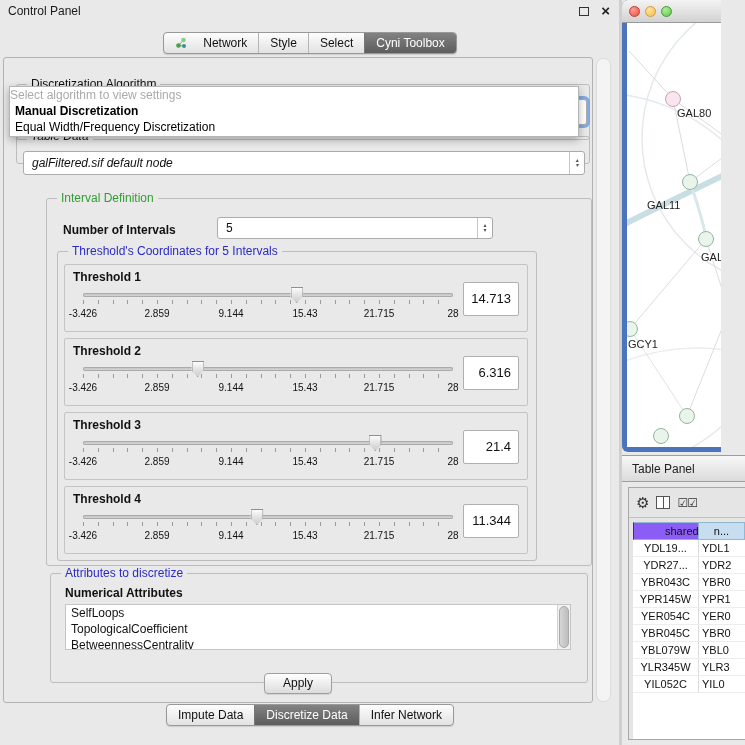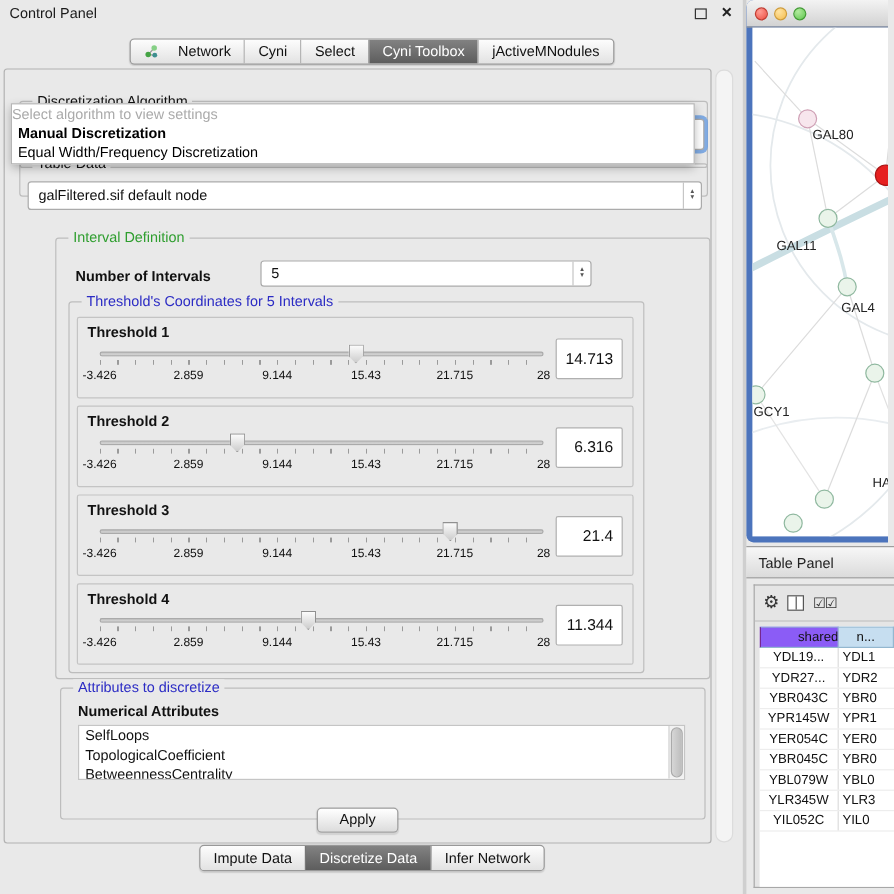--- a/index.html
+++ b/index.html
@@ -51,21 +51,21 @@
   .algo-combo { left:4px; top:14px; width:566px; height:26px;
                 box-shadow:0 0 0 3px rgba(110,160,225,.85); z-index:1; }
 
   .dropdown-popup { position:absolute; left:5px; top:28px; width:570px; height:51px; background:#fff;
                     border:1px solid #b5b5b5; box-shadow:0 3px 8px rgba(0,0,0,.30); z-index:50;
                     font-size:12px; }
   .popup-placeholder { height:16px; line-height:16px; color:#aaaaaa; }
   .popup-option { height:16px; line-height:16px; padding-left:5px; color:#000; }
   .popup-option.bold { font-weight:bold; }
 
-  .tabledata-group { left:12px; top:78px; width:574px; height:28px; }
+  .tabledata-group { left:12px; top:78px; width:574px; height:28px;font-style:italic; }
   .tabledata-combo { left:6px; top:14px; width:562px; height:24px; }
 
   .interval-group { left:42px; top:140px; width:546px; height:368px; }
   .num-label { position:absolute; left:16px; top:24px; font-size:12px; font-weight:bold; }
   .num-combo { left:170px; top:18px; width:276px; height:22px; }
 
   .thr-group { position:absolute; left:10px; top:52px; width:480px; height:310px;
                border:1px solid #bdbdbd; border-radius:3px; }
 
   .thr-row { position:absolute; left:6px; width:464px; height:68px;
@@ -100,21 +100,21 @@
                   width:68px; height:21px; border:1px solid #9f9f9f; border-radius:4px;
                   background:linear-gradient(#ffffff,#dcdcdc); font-size:12px; text-align:center;
                   line-height:19px; box-shadow:0 1px 1px rgba(0,0,0,.1); }
 
   .cp-bottom-tabbar { position:absolute; top:704px; left:0; width:620px; display:flex; justify-content:center; }
 
   
   .panel-divider { position:absolute; left:619px; top:0; width:3px; height:745px; background:#cfcfcf; }
 
   
-  .network-window { position:absolute; left:622px; top:0; width:118px; height:452px;
+  .network-window { position:absolute; left:622px; top:0; width:99px; height:452px;
                     background:#4c74bc; border-radius:6px 0 0 6px; overflow:hidden; }
   .nw-titlebar { height:23px; background:linear-gradient(#f3f3f3,#d2d2d2); border-bottom:1px solid #9a9a9a;
                  display:flex; align-items:center; gap:5px; padding-left:7px; }
   .tl { width:11px; height:11px; border-radius:50%; }
   .tl-red    { background:radial-gradient(circle at 35% 30%, #ff9d94, #ee4f42); border:1px solid #c23c31; }
   .tl-yellow { background:radial-gradient(circle at 35% 30%, #ffe3a0, #f5bd4f); border:1px solid #cf9c3a; }
   .tl-green  { background:radial-gradient(circle at 35% 30%, #b2eb9e, #5fc64f); border:1px solid #429b34; }
   .nw-canvas { position:absolute; left:5px; top:23px; right:0; bottom:5px; background:#fff; overflow:hidden; }
   .net-node { position:absolute; width:16px; height:16px; border-radius:50%;
               background:#eaf4ea; border:1px solid #8fb89f; transform:translate(-50%,-50%); }
@@ -166,30 +166,27 @@
           <svg width="12" height="12" viewBox="0 0 12 12">
             <line x1="3.5" y1="8.5" x2="8.5" y2="3" stroke="#999" stroke-width="1"></line>
             <line x1="3.5" y1="8.5" x2="9" y2="9" stroke="#999" stroke-width="1"></line>
             <circle cx="3.5" cy="8.5" r="2.3" fill="#44a344"></circle>
             <circle cx="8.5" cy="3" r="2.3" fill="#86d086"></circle>
             <circle cx="9" cy="9" r="2" fill="#3e8f8f"></circle>
           </svg>
           <span>Network</span>
         </div>
         <div class="seg">
-          <span>Cyni</span>
+          <span>Style</span>
         </div>
         <div class="seg">
           <span>Select</span>
         </div>
         <div class="seg selected">
           <span>Cyni Toolbox</span>
-        </div>
-        <div class="seg">
-          <span>jActiveMNodules</span>
         </div>
       </div>
   </div>
 
   <div class="scroll-gutter"></div>
 
   <div class="cp-body">
 
     <div class="group algo-group">
       <span class="group-title">Discretization Algorithm</span>

